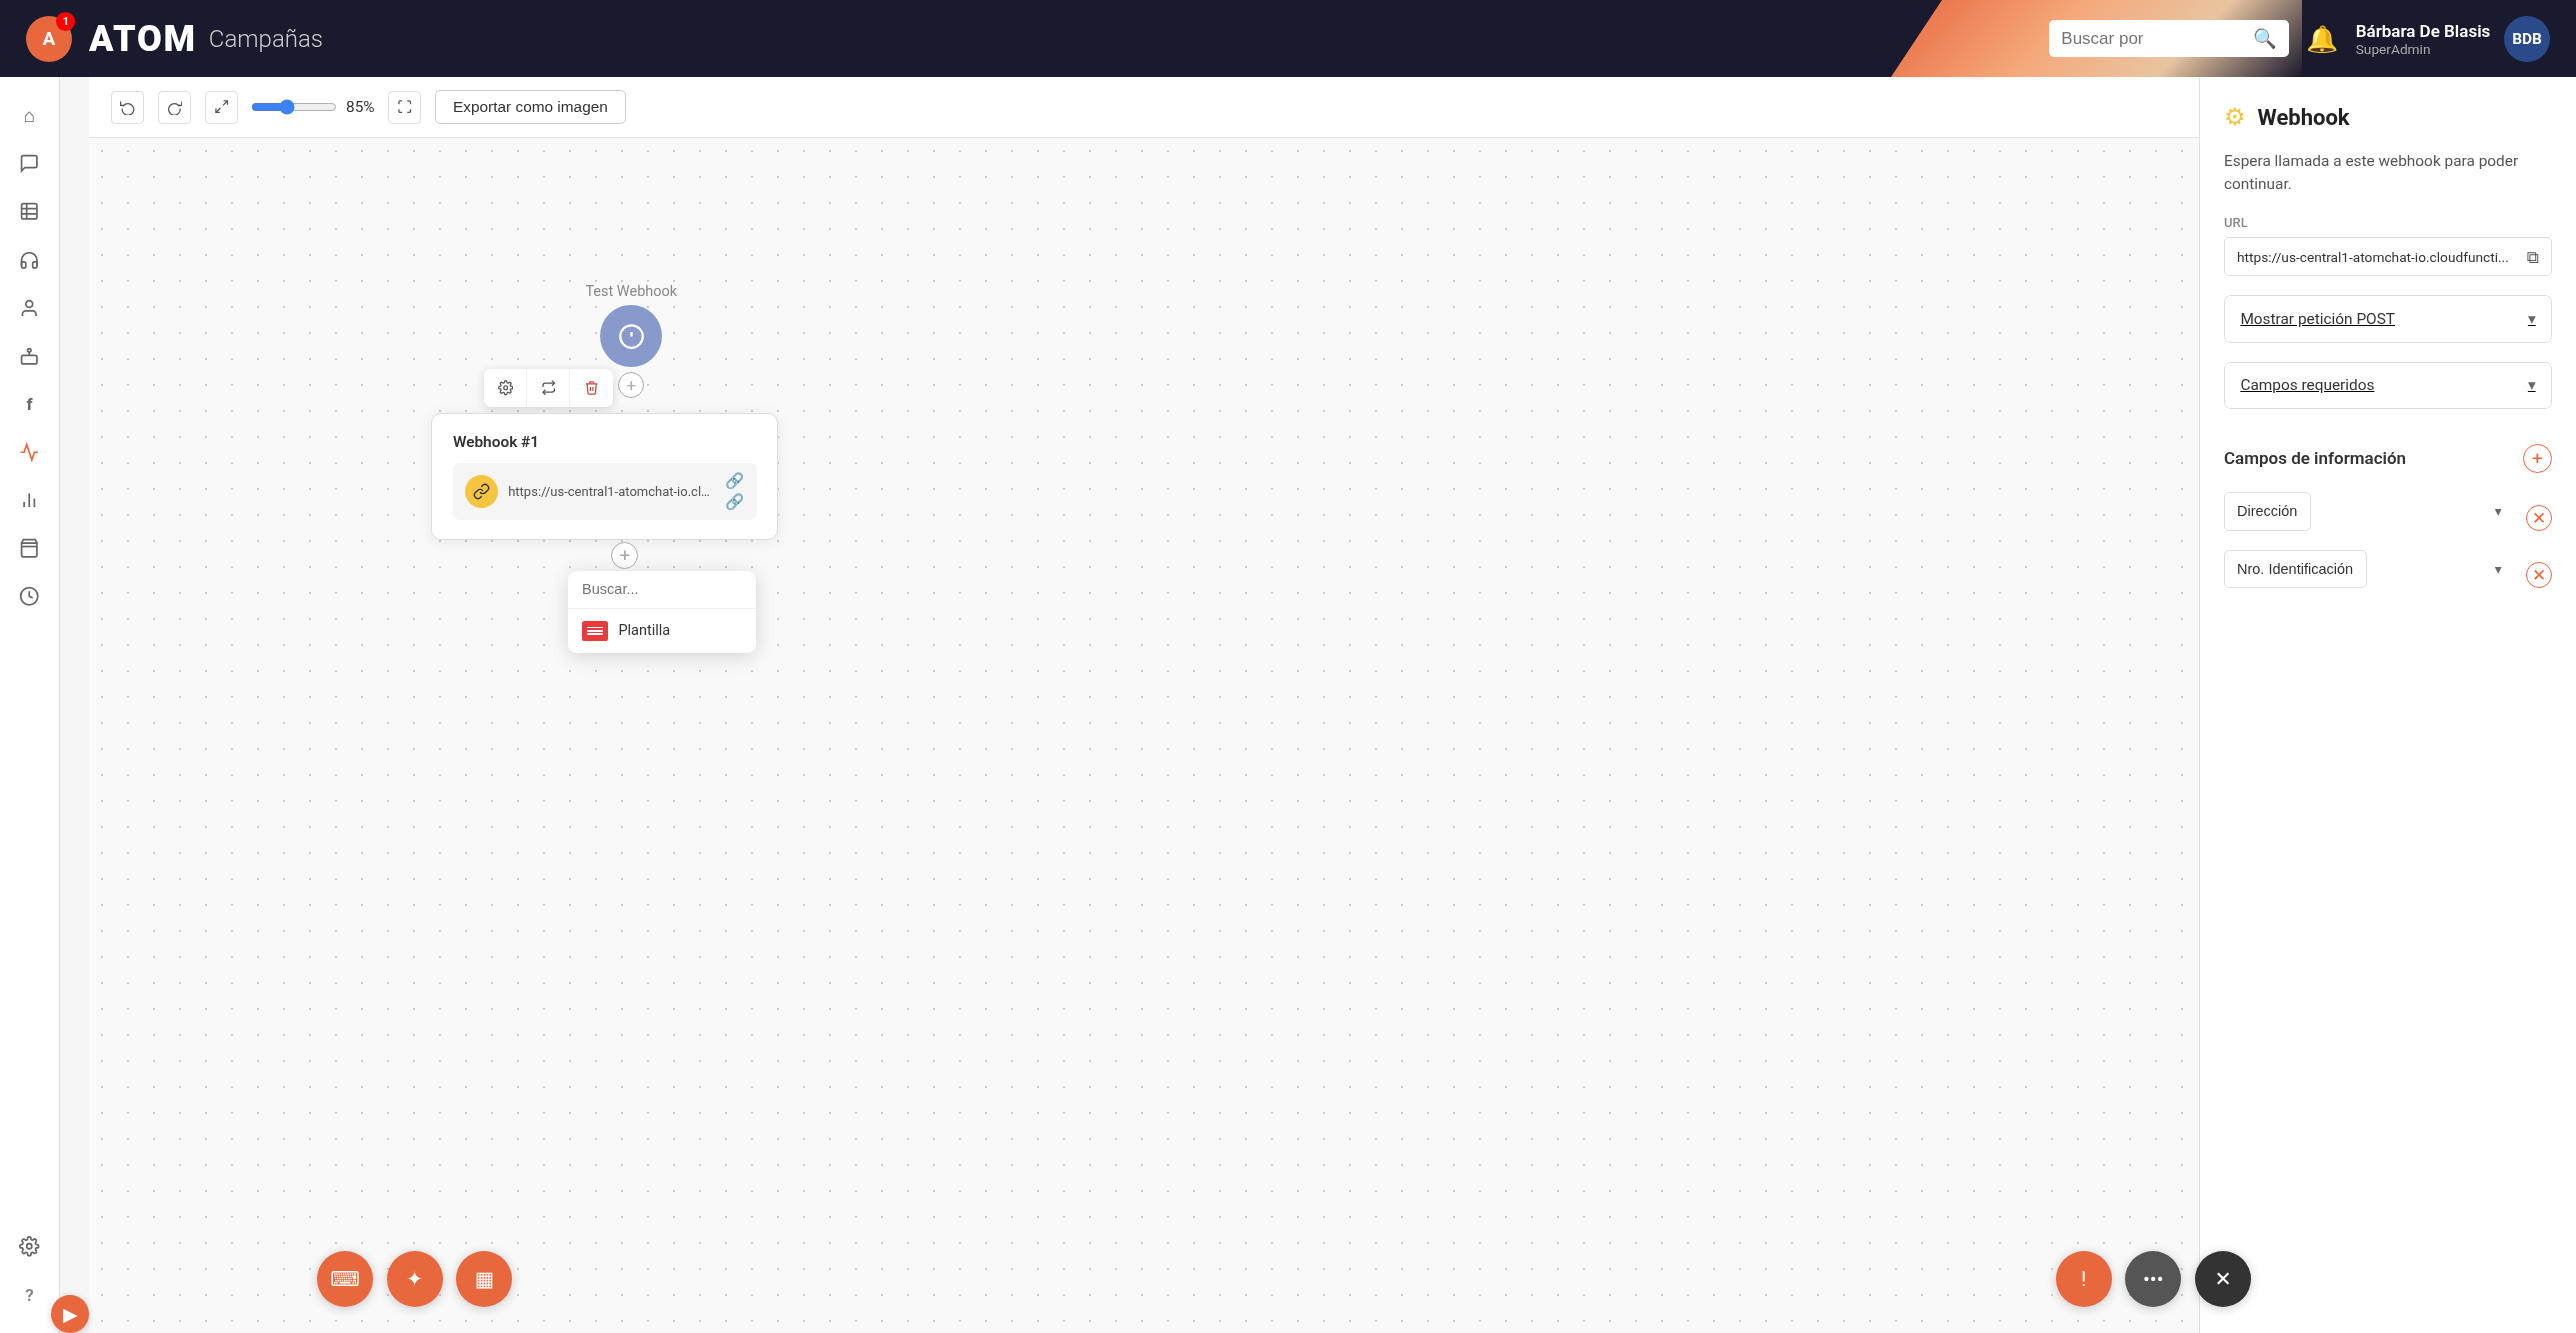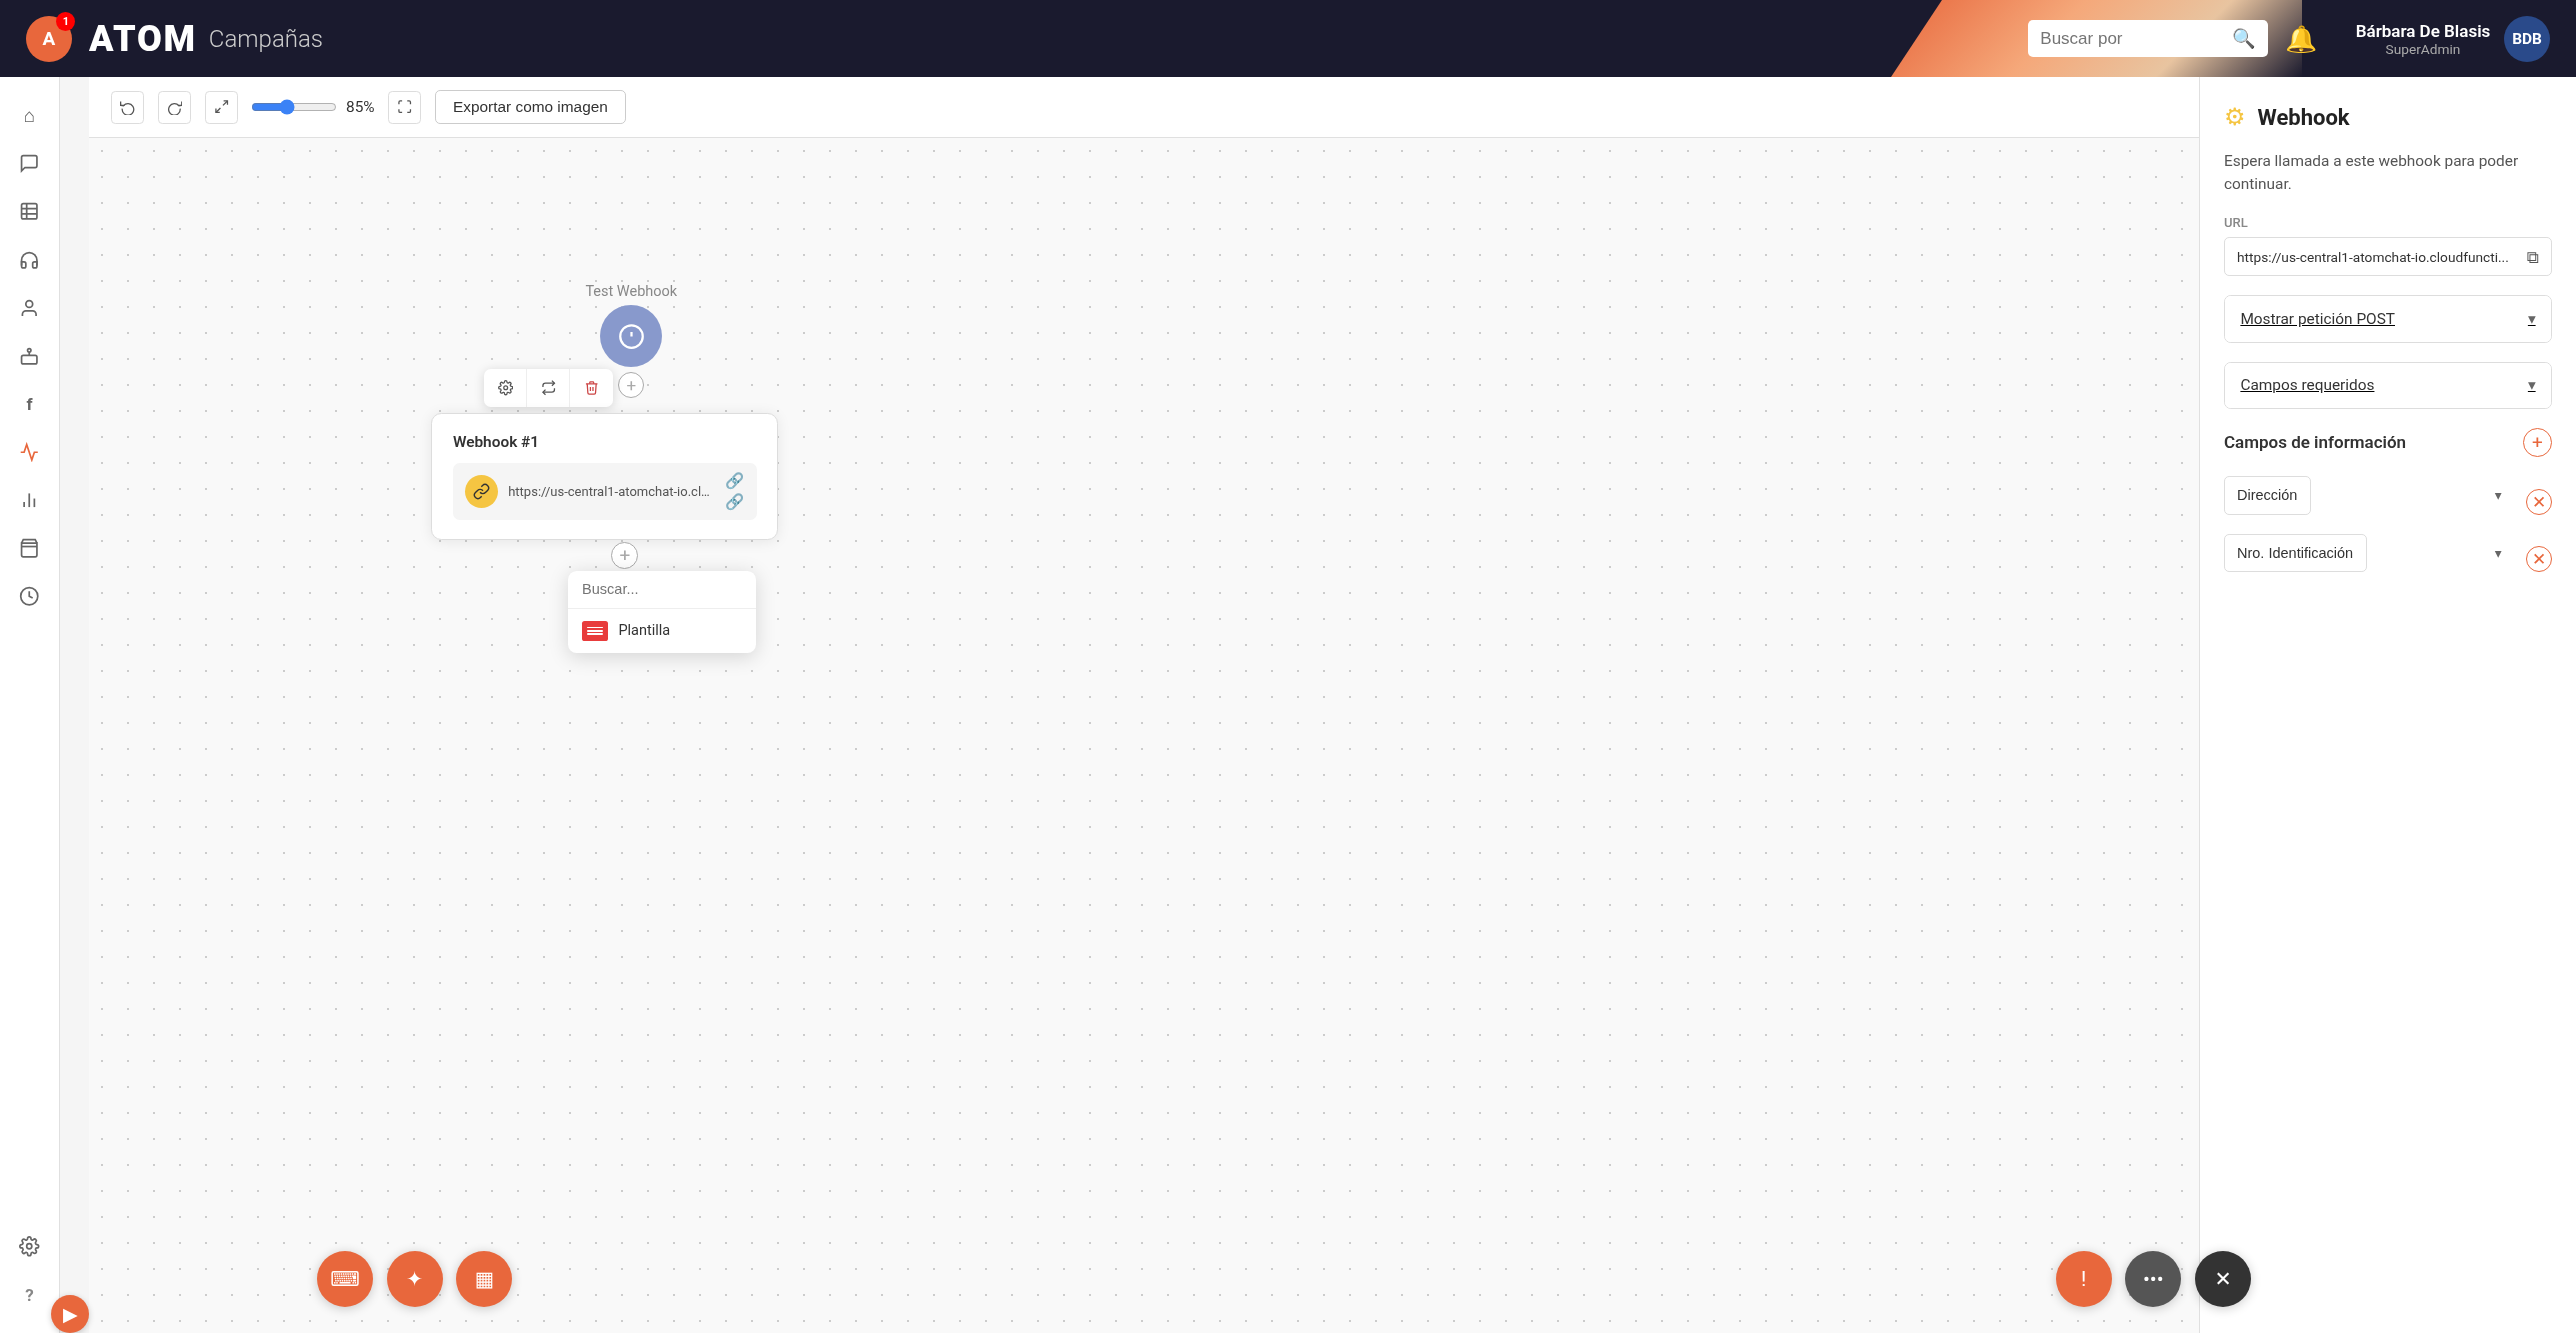--- a/index.html
+++ b/index.html
@@ -30,21 +30,21 @@
       clip-path: polygon(51px 0, 100% 0, 100% 100%, 0 100%);
     }
     .topnav-search {
       display: flex; align-items: center; background: white; border-radius: 5.1px;
       padding: 6.8px 12px; gap: 8.6px; width: 240px; z-index: 10;
     }
     .topnav-search input { border: none; outline: none; font-size: 17px; width: 100%; background: transparent; }
     .topnav-search .search-icon { color: #555; font-size: 19px; }
     .topnav-bell { color: white; font-size: 26px; cursor: pointer; z-index: 10; }
     .topnav-user { display: flex; align-items: center; gap: 13.7px; z-index: 10; }
-    .topnav-user .user-info { color: white; text-align: center; margin-left: 21px; }
+    .topnav-user .user-info { color: white; text-align: left; }
     .topnav-user .user-info .user-name { font-size: 17px; font-weight: 600; }
     .topnav-user .user-info .user-role { font-size: 13.7px; color: #aaa; }
 
     
     .layout { display: flex; height: calc(1333px - 77px); }
 
     
     .sidebar {
       width: 60px; background: white; display: flex; flex-direction: column;
       align-items: center; padding: 17px 0; gap: 5.1px; border-right: 0.9px solid #e0e0e0;
@@ -189,21 +189,21 @@
     }
     .panel-accordion-header {
       display: flex; align-items: center; justify-content: space-between;
       padding: 13.7px 15.4px; cursor: pointer; background: white;
       font-size: 15.4px; color: #333;
     }
     .panel-accordion-chevron { color: #666; font-size: 15.4px; }
 
     .panel-section-label { font-size: 17px; font-weight: 600; color: #333; }
     .panel-add-row {
-      display: flex; align-items: center; justify-content: space-between;
+      display: flex; align-items: center; justify-content: space-between; margin-top: 16px;
     }
     .panel-add-btn {
       width: 29px; height: 29px; border-radius: 50%; border: 1.7px solid #e8673c;
       display: flex; align-items: center; justify-content: center; color: #e8673c;
       font-size: 19px; cursor: pointer; background: white;
     }
 
     .panel-field-row {
       display: flex; align-items: flex-end; gap: 14px;
     }

